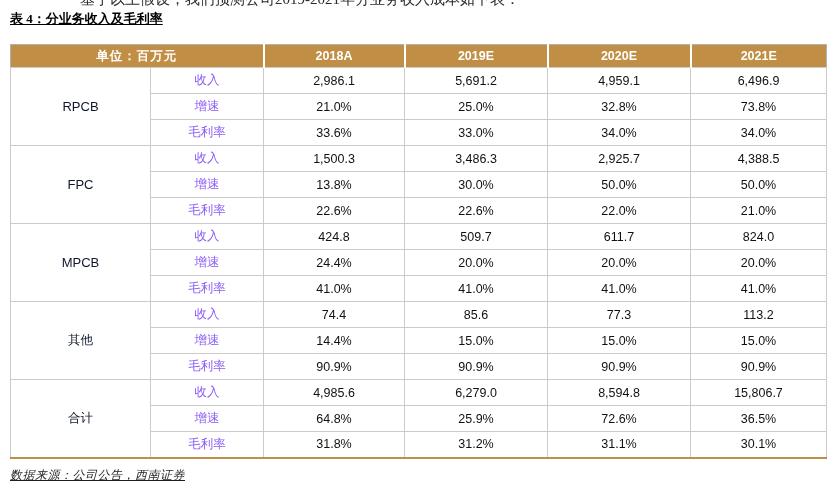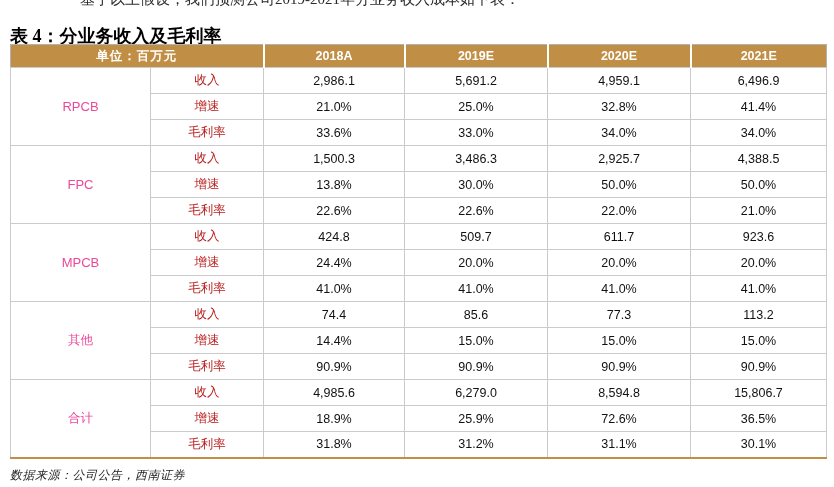--- a/index.html
+++ b/index.html
@@ -13,25 +13,26 @@
   .intro-text {
     position: absolute;
     left: 80px; top: -10px;
     font-size: 15px;
     color: #2b2b2b;
     font-family: "Liberation Serif", serif;
     white-space: nowrap;
   }
   .table-title {
     position: absolute;
-    left: 10px; top: 24px;
-    font-size: 18px;
+    left: 10px; top: 10px;
+    font-size: 13px;
     font-weight: bold;
     color: #000000;
     font-family: "Liberation Serif", serif;
+    text-decoration: underline;
   }
   table.report-table {
     position: absolute;
     left: 10px; top: 44px;
     width: 816px;
     border-collapse: collapse;
     table-layout: fixed;
     border: 1px solid #b2b2b2;
     border-bottom: 2px solid #C08E44;
   }
@@ -55,40 +56,41 @@
     border: 1px solid #cbcbcb;
     font-size: 12.5px;
     color: #111111;
     text-align: center;
     vertical-align: middle;
     background: #ffffff;
   }
   .report-table tbody td.group-cell {
     font-family: "Liberation Sans", sans-serif;
     font-size: 13px;
-    color: #ec4899;
+    color: #0f172a;
   }
   .report-table tbody td.group-cell.cjk {
     font-family: Liberation Sans, sans-serif;
     font-size: 12.5px;
   }
   .report-table tbody td.metric-cell {
     font-family: "Liberation Serif", serif;
     font-size: 12.5px;
-    color: #b91c1c;
+    color: #8b5cf6;
   }
   .report-table tbody tr.group-start td { border-top: 1px solid #b8b8b8; }
   .source-note {
     position: absolute;
     left: 10px; top: 467px;
     font-size: 12px;
     font-style: italic;
     color: #1f1f1f;
     font-family: "Liberation Serif", serif;
     letter-spacing: 0.5px;
+    text-decoration: underline;
   }
 </style>
 </head>
 <body>
 
 <div class="intro-text">基于以上假设，我们预测公司2019-2021年分业务收入成本如下表：</div>
 
 <div class="table-title">表 4：分业务收入及毛利率</div>
 
 <table class="report-table">
@@ -116,21 +118,21 @@
         <td>2,986.1</td>
         <td>5,691.2</td>
         <td>4,959.1</td>
         <td>6,496.9</td>
       </tr>
       <tr>
         <td class="metric-cell">增速</td>
         <td>21.0%</td>
         <td>25.0%</td>
         <td>32.8%</td>
-        <td>41.4%</td>
+        <td>73.8%</td>
       </tr>
       <tr>
         <td class="metric-cell">毛利率</td>
         <td>33.6%</td>
         <td>33.0%</td>
         <td>34.0%</td>
         <td>34.0%</td>
       </tr>
       <tr class="group-start">
         <td class="group-cell" rowspan="3">FPC</td>
@@ -153,21 +155,21 @@
         <td>22.6%</td>
         <td>22.0%</td>
         <td>21.0%</td>
       </tr>
       <tr class="group-start">
         <td class="group-cell" rowspan="3">MPCB</td>
         <td class="metric-cell">收入</td>
         <td>424.8</td>
         <td>509.7</td>
         <td>611.7</td>
-        <td>923.6</td>
+        <td>824.0</td>
       </tr>
       <tr>
         <td class="metric-cell">增速</td>
         <td>24.4%</td>
         <td>20.0%</td>
         <td>20.0%</td>
         <td>20.0%</td>
       </tr>
       <tr>
         <td class="metric-cell">毛利率</td>
@@ -201,21 +203,21 @@
       <tr class="group-start">
         <td class="group-cell cjk" rowspan="3">合计</td>
         <td class="metric-cell">收入</td>
         <td>4,985.6</td>
         <td>6,279.0</td>
         <td>8,594.8</td>
         <td>15,806.7</td>
       </tr>
       <tr>
         <td class="metric-cell">增速</td>
-        <td>18.9%</td>
+        <td>64.8%</td>
         <td>25.9%</td>
         <td>72.6%</td>
         <td>36.5%</td>
       </tr>
       <tr>
         <td class="metric-cell">毛利率</td>
         <td>31.8%</td>
         <td>31.2%</td>
         <td>31.1%</td>
         <td>30.1%</td>

